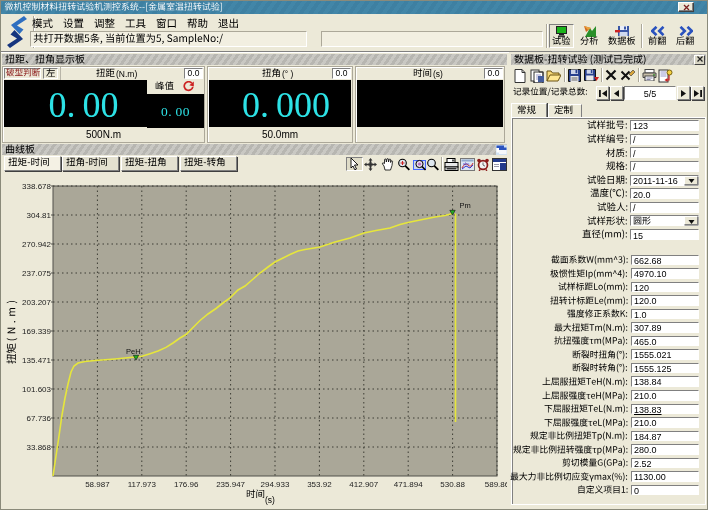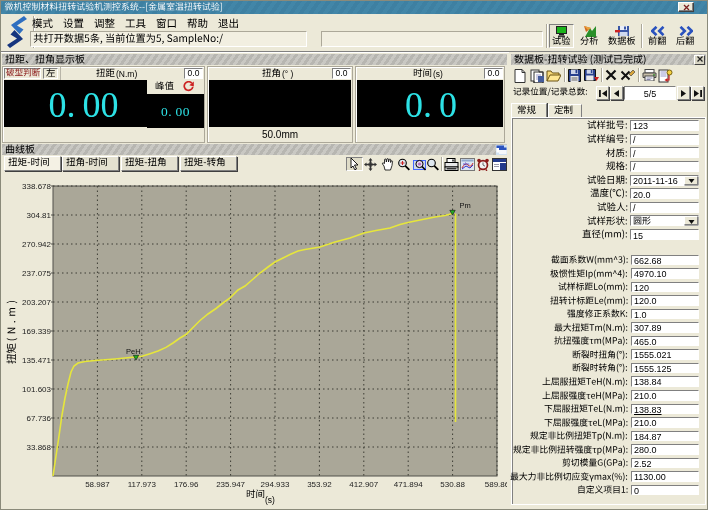--- a/index.html
+++ b/index.html
@@ -385,44 +385,45 @@
           <use href="#g5cf0" x="0"></use>
           <use href="#g503c" x="1000"></use>
         </g>
       </svg></div>
     <div style="position:absolute;left:183px;top:81px;width:11px;height:11px;"><svg width="11" height="11" viewBox="0 0 11 11">
         <path d="M8.8 2.2 A4.3 4.3 0 1 0 9.8 5.8" fill="none" stroke="#cc2222" stroke-width="1.7"></path>
         <path d="M10.8 0.5 L10.8 5.5 L6.3 4.2 Z" fill="#cc2222"></path>
       </svg></div>
     <div style="position:absolute;left:147px;top:93.5px;width:57px;height:34px;background:#000;"></div>
     <div style="position:absolute;left:147px;top:103.5px;width:57px;height:20px;font:13.5px 'Liberation Serif',serif;color:#2de2e6;text-align:center;letter-spacing:0.5px;">0. 00</div>
+    <div style="position:absolute;left:4px;top:129px;width:199px;height:13px;font:10px 'Liberation Sans',sans-serif;text-align:center;">500N.m</div>
     <div style="position:absolute;left:207px;top:66px;width:146px;height:77px;background:#ece9d8;border:1px solid #aca899;box-shadow:inset 1px 1px 0 #fff;"></div>
     <div style="position:absolute;left:262px;top:67.7px;"><svg style="vertical-align:top" width="19.0" height="11.0" viewBox="0 -880 2000 1160" fill="#000">
         <g transform="scale(1,-1)">
           <use href="#g626d" x="0"></use>
           <use href="#g89d2" x="1000"></use>
         </g>
       </svg></div>
     <div style="position:absolute;left:282px;top:69px;width:30px;height:10px;font:8.5px 'Liberation Sans',sans-serif;">(° )</div>
     <div style="position:absolute;left:332px;top:67.5px;width:19px;height:11px;background:#fff;border:1px solid #808080;border-right-color:#fff;border-bottom-color:#fff;"></div>
     <div style="position:absolute;left:332px;top:68.2px;width:19px;height:10px;font:8.5px 'Liberation Sans',sans-serif;text-align:center;">0.0</div>
     <div style="position:absolute;left:209px;top:80px;width:142px;height:47px;background:#000;"></div>
+    <div style="position:absolute;left:218px;top:84px;width:136px;height:44px;font:36px 'Liberation Serif',serif;color:#2de2e6;text-align:center;">0. 000</div>
     <div style="position:absolute;left:209px;top:129px;width:142px;height:13px;font:10px 'Liberation Sans',sans-serif;text-align:center;">50.0mm</div>
     <div style="position:absolute;left:355px;top:66px;width:150px;height:77px;background:#ece9d8;border:1px solid #aca899;box-shadow:inset 1px 1px 0 #fff;"></div>
     <div style="position:absolute;left:413px;top:67.7px;"><svg style="vertical-align:top" width="19.0" height="11.0" viewBox="0 -880 2000 1160" fill="#000">
         <g transform="scale(1,-1)">
           <use href="#g65f6" x="0"></use>
           <use href="#g95f4" x="1000"></use>
         </g>
       </svg></div>
     <div style="position:absolute;left:433px;top:69px;width:30px;height:10px;font:8.5px 'Liberation Sans',sans-serif;">(s)</div>
     <div style="position:absolute;left:484px;top:67.5px;width:19px;height:11px;background:#fff;border:1px solid #808080;border-right-color:#fff;border-bottom-color:#fff;"></div>
     <div style="position:absolute;left:484px;top:68.2px;width:19px;height:10px;font:8.5px 'Liberation Sans',sans-serif;text-align:center;">0.0</div>
     <div style="position:absolute;left:357px;top:80px;width:146px;height:47px;background:#000;"></div>
-    <div style="position:absolute;left:361px;top:84px;width:140px;height:44px;font:36px 'Liberation Serif',serif;color:#2de2e6;text-align:center;">0. 0</div>
     <div style="position:absolute;left:2px;top:144px;width:505px;height:11px;background:repeating-linear-gradient(305deg,#c9c8c3 0 3px,#b7b6b1 3px 6px);"></div>
     <div style="position:absolute;left:5px;top:144.3px;"><svg style="vertical-align:top" width="30.0" height="11.6" viewBox="0 -880 3000 1160" fill="#000">
         <g transform="scale(1,-1)">
           <use href="#g66f2" x="0"></use>
           <use href="#g7ebf" x="1000"></use>
           <use href="#g677f" x="2000"></use>
         </g>
       </svg></div>
     <div style="position:absolute;left:496px;top:144.5px;width:11px;height:10px;"><svg width="11" height="10" viewBox="0 0 11 10">
         <rect width="11" height="10" fill="#cfe0f2"></rect>

